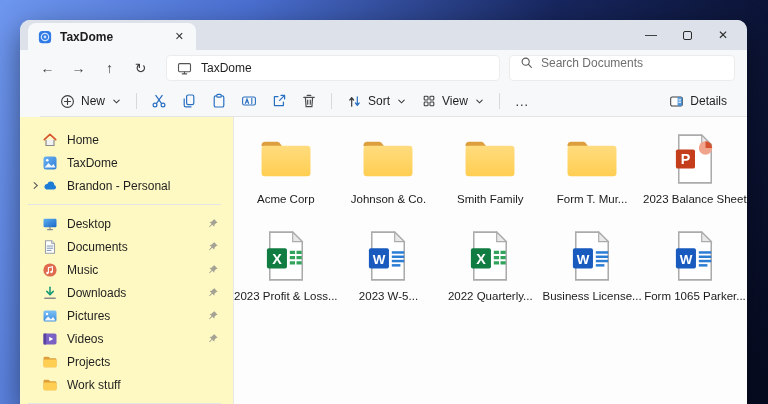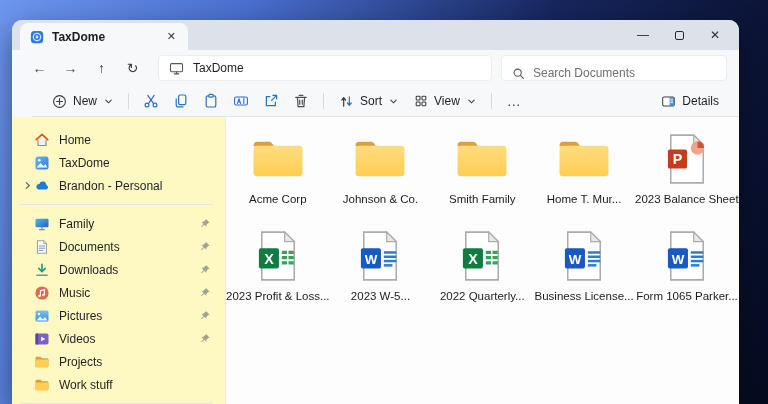--- a/index.html
+++ b/index.html
@@ -3,40 +3,40 @@
 <meta charset="utf-8">
 <style>
   * { margin:0; padding:0; box-sizing:border-box; }
   html,body { width:768px; height:404px; overflow:hidden; }
   body {
     font-family:"Liberation Sans","DejaVu Sans",sans-serif;
     background:linear-gradient(108deg,#6e97ef 0%,#4a6fd0 28%,#17265e 62%,#050a1f 100%);
     position:relative; color:#1b1b1b;
   }
   .window {
-    position:absolute; left:12px; top:20px; width:727px; height:384px;
+    position:absolute; left:20px; top:20px; width:727px; height:384px;
     background:#f6f8fa; border-radius:10px 10px 0 0;
     box-shadow:0 10px 30px rgba(0,0,0,.45);
     display:flex; flex-direction:column; overflow:hidden;
   }
   
   .tabbar { height:30px; background:#dce1ea; position:relative; display:flex; align-items:flex-end; padding-left:8px; flex:0 0 auto; }
   .tab { width:168px; height:27px; background:#f6f8fa; border-radius:8px 8px 0 0; display:flex; align-items:center; gap:8px; padding:0 9px 0 10px; }
   .tab-appicon { width:14px; height:14px; display:inline-flex; }
   .tab-title { font-size:12px; font-weight:700; color:#1c1c1c; flex:1; overflow:hidden; white-space:nowrap; }
   .tab-close { font-size:11px; color:#333; cursor:default; padding:1px 3px; }
   .win-controls { position:absolute; right:6px; top:0; height:30px; display:flex; align-items:center; }
   .win-btn { width:36px; height:30px; display:flex; align-items:center; justify-content:center; font-size:12px; color:#2b2b2b; }
   .max-box { width:9px; height:9px; border:1.3px solid #2b2b2b; border-radius:2px; display:inline-block; }
   
   .navbar { height:36px; display:flex; align-items:center; padding:0 12px 0 14px; gap:4px; flex:0 0 auto; }
   .nav-btn { width:27px; height:26px; display:flex; align-items:center; justify-content:center; font-size:14px; color:#3d3d3d; border-radius:4px; }
   .addressbar { flex:1; height:26px; background:#ffffff; border:1px solid #ececec; border-radius:4px; margin:0 5px 0 8px; display:flex; align-items:center; gap:9px; padding:0 10px; }
   .addr-text { font-size:12px; color:#1f1f1f; }
-  .searchbox { width:226px; height:26px; background:#ffffff; border:1px solid #ececec; border-radius:4px; display:flex; align-items:flex-end; gap:8px; padding:0 10px; }
+  .searchbox { width:226px; height:26px; background:#ffffff; border:1px solid #ececec; border-radius:4px; display:flex; align-items:flex-start; gap:8px; padding:0 10px; }
   .searchbox input { border:none; outline:none; font-size:12px; color:#1f1f1f; width:100%; background:transparent; font-family:inherit; }
   .searchbox input::placeholder { color:#6e6e6e; }
   
   .toolbar { height:31px; display:flex; align-items:center; padding:0 12px; border-bottom:1px solid #e4e4e4; flex:0 0 auto;margin-left:20px; }
   .tb-btn { display:flex; align-items:center; gap:6px; padding:0 8px; height:26px; border-radius:4px; font-size:12px; color:#1f1f1f; }
   .tb-iconbtn { width:30px; height:26px; display:flex; align-items:center; justify-content:center; border-radius:4px; }
   .tb-sep { width:1px; height:16px; background:#d9d9d9; margin:0 7px; }
   .tb-spacer { flex:1; }
   .chev { display:inline-flex; margin-left:1px; }
   
@@ -273,21 +273,21 @@
               <defs>
                 <linearGradient id="dtG" x1="0" y1="0" x2="1" y2="1">
                   <stop offset="0" stop-color="#5BB0EE"></stop>
                   <stop offset="1" stop-color="#1B66C9"></stop>
                 </linearGradient>
               </defs>
               <rect x="1.5" y="2.8" width="13" height="8.4" rx="1.2" fill="url(#dtG)"></rect>
               <path d="M5.6 13.6h4.8M8 11.2v2.4" stroke="#8a8a8a" stroke-width="1.3" stroke-linecap="round"></path>
             </svg>
           </span>
-          <span class="sb-label">Family</span>
+          <span class="sb-label">Desktop</span>
           <span class="sb-pin">
             <svg viewBox="0 0 16 16" width="12" height="12" fill="#868686">
               <path d="M9.8 1.8l4.4 4.4-1.9.6-2.3 2.3-.3 2.6-2.7-2.7-3.4 3.4-.9-.9 3.4-3.4L3.4 5.4l2.6-.3 2.3-2.3z"></path>
             </svg>
           </span>
         </div>
         <div class="sb-item">
           <span class="sb-chevron"></span>
           <span class="sb-icon">
             <svg viewBox="0 0 16 16" width="16" height="16">
@@ -299,54 +299,54 @@
           <span class="sb-label">Documents</span>
           <span class="sb-pin">
             <svg viewBox="0 0 16 16" width="12" height="12" fill="#868686">
               <path d="M9.8 1.8l4.4 4.4-1.9.6-2.3 2.3-.3 2.6-2.7-2.7-3.4 3.4-.9-.9 3.4-3.4L3.4 5.4l2.6-.3 2.3-2.3z"></path>
             </svg>
           </span>
         </div>
         <div class="sb-item">
           <span class="sb-chevron"></span>
           <span class="sb-icon">
+            <svg viewBox="0 0 16 16" width="16" height="16">
+              <circle cx="8" cy="8" r="6.6" fill="#E06A4E"></circle>
+              <path d="M6.4 11V5.6l4-1v5.4" fill="none" stroke="#fff" stroke-width="1.1"></path>
+              <circle cx="5.4" cy="11" r="1.2" fill="#fff"></circle>
+              <circle cx="9.4" cy="10" r="1.2" fill="#fff"></circle>
+            </svg>
+          </span>
+          <span class="sb-label">Music</span>
+          <span class="sb-pin">
+            <svg viewBox="0 0 16 16" width="12" height="12" fill="#868686">
+              <path d="M9.8 1.8l4.4 4.4-1.9.6-2.3 2.3-.3 2.6-2.7-2.7-3.4 3.4-.9-.9 3.4-3.4L3.4 5.4l2.6-.3 2.3-2.3z"></path>
+            </svg>
+          </span>
+        </div>
+        <div class="sb-item">
+          <span class="sb-chevron"></span>
+          <span class="sb-icon">
             <svg viewBox="0 0 16 16" width="16" height="16" fill="none" stroke-linecap="round" stroke-linejoin="round">
               <path d="M8 2.2v7.2" stroke="#199B77" stroke-width="1.6"></path>
               <path d="M4.8 6.4L8 9.6l3.2-3.2" stroke="#199B77" stroke-width="1.6"></path>
               <path d="M2.8 13.2h10.4" stroke="#8a8a8a" stroke-width="1.4"></path>
             </svg>
           </span>
           <span class="sb-label">Downloads</span>
           <span class="sb-pin">
             <svg viewBox="0 0 16 16" width="12" height="12" fill="#868686">
               <path d="M9.8 1.8l4.4 4.4-1.9.6-2.3 2.3-.3 2.6-2.7-2.7-3.4 3.4-.9-.9 3.4-3.4L3.4 5.4l2.6-.3 2.3-2.3z"></path>
             </svg>
           </span>
         </div>
         <div class="sb-item">
           <span class="sb-chevron"></span>
           <span class="sb-icon">
             <svg viewBox="0 0 16 16" width="16" height="16">
-              <circle cx="8" cy="8" r="6.6" fill="#E06A4E"></circle>
-              <path d="M6.4 11V5.6l4-1v5.4" fill="none" stroke="#fff" stroke-width="1.1"></path>
-              <circle cx="5.4" cy="11" r="1.2" fill="#fff"></circle>
-              <circle cx="9.4" cy="10" r="1.2" fill="#fff"></circle>
-            </svg>
-          </span>
-          <span class="sb-label">Music</span>
-          <span class="sb-pin">
-            <svg viewBox="0 0 16 16" width="12" height="12" fill="#868686">
-              <path d="M9.8 1.8l4.4 4.4-1.9.6-2.3 2.3-.3 2.6-2.7-2.7-3.4 3.4-.9-.9 3.4-3.4L3.4 5.4l2.6-.3 2.3-2.3z"></path>
-            </svg>
-          </span>
-        </div>
-        <div class="sb-item">
-          <span class="sb-chevron"></span>
-          <span class="sb-icon">
-            <svg viewBox="0 0 16 16" width="16" height="16">
               <defs>
                 <linearGradient id="picG" x1="0" y1="0" x2="0" y2="1">
                   <stop offset="0" stop-color="#7CC1F5"></stop>
                   <stop offset="1" stop-color="#3F8FE0"></stop>
                 </linearGradient>
               </defs>
               <rect x="1.5" y="2.5" width="13" height="11" rx="1.6" fill="url(#picG)"></rect>
               <circle cx="5" cy="6" r="1.2" fill="#fff"></circle>
               <path d="M2.5 12.5l3.6-4 2.8 2.8 2.2-2.2 2.4 3.4z" fill="#fff" opacity="0.92"></path>
             </svg>
@@ -448,21 +448,21 @@
               <defs>
                 <linearGradient id="fG" x1="0" y1="0" x2="0" y2="1">
                   <stop offset="0" stop-color="#FFDC7E"></stop>
                   <stop offset="1" stop-color="#FFCE52"></stop>
                 </linearGradient>
               </defs>
               <path d="M5 10c0-2.5 1.6-4 4-4h12.4c2 0 3.3.7 4.3 2.2l2 2.8H5z" fill="#DD9F3D"></path>
               <rect x="5" y="10.4" width="54" height="33.6" rx="3.6" fill="url(#fG)"></rect>
             </svg>
           </div>
-          <div class="file-label">Home T. Mur...</div>
+          <div class="file-label">Form T. Mur...</div>
         </div>
         <div class="file-tile">
           <div class="file-iconbox">
             <svg viewBox="0 0 44 54" width="42" height="52">
               <path d="M5 2h24l10 10v40H5z" fill="#ffffff" stroke="#ababab" stroke-width="1.6"></path>
               <path d="M29 2l10 10H29z" fill="#e9e9e9" stroke="#ababab" stroke-width="1.2"></path>
               <circle cx="33" cy="15.5" r="7" fill="#F0A48C"></circle>
               <path d="M33 15.5V8.5a7 7 0 0 1 7 7z" fill="#D35230"></path>
               <rect x="2" y="17" width="20" height="20" rx="2" fill="#C43E1C"></rect>
               <text x="12" y="32.5" font-family="Liberation Sans,sans-serif" font-size="15" font-weight="bold" fill="#fff" text-anchor="middle">P</text>

